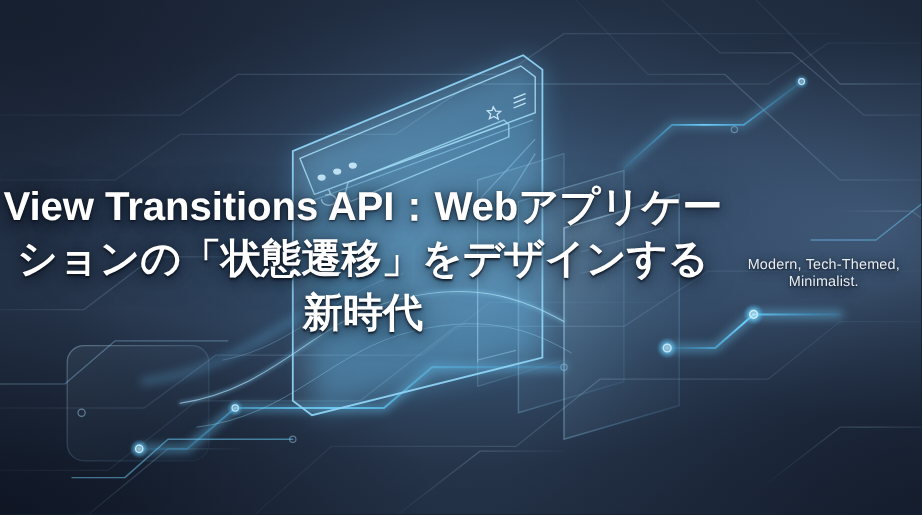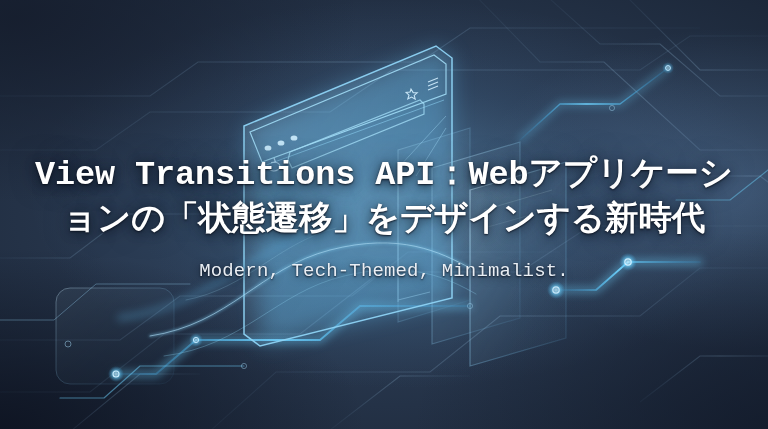--- a/index.html
+++ b/index.html
@@ -63,47 +63,46 @@
     inset: 0;
     width: 768px;
     height: 429px;
   }
 
   
   .text-layer {
     position: absolute;
     inset: 0;
     display: flex;
-    flex-direction: column;
+    flex-direction: row;
     align-items: center;
-    justify-content: center;
+    justify-content: flex-end;
     z-index: 6;
     padding-top: 6px;
-    font-family: Liberation Mono, monospace;
   }
   .headline {
     margin: 0;
     width: 700px;
     text-align: center;
     color: #ffffff;
     font-size: 33.5px;
     font-weight: 700;
     line-height: 1.33;
     letter-spacing: -0.1px;
     text-shadow:
       0 1px 2px rgba(8,14,26,0.85),
       0 2px 10px rgba(8,14,26,0.70),
       0 0 26px rgba(10,18,32,0.55);
     white-space: pre-line;
   }
   .subhead {
     margin: 18px 0 0 0;
     text-align: center;
     color: #e9eef4;
-    font-size: 19px;
+    font-size: 12px;
     font-weight: 400;
     letter-spacing: 0.15px;
     text-shadow:
       0 1px 2px rgba(8,14,26,0.85),
       0 2px 9px rgba(8,14,26,0.65);
   }
 </style>
 </head>
 <body>
 

